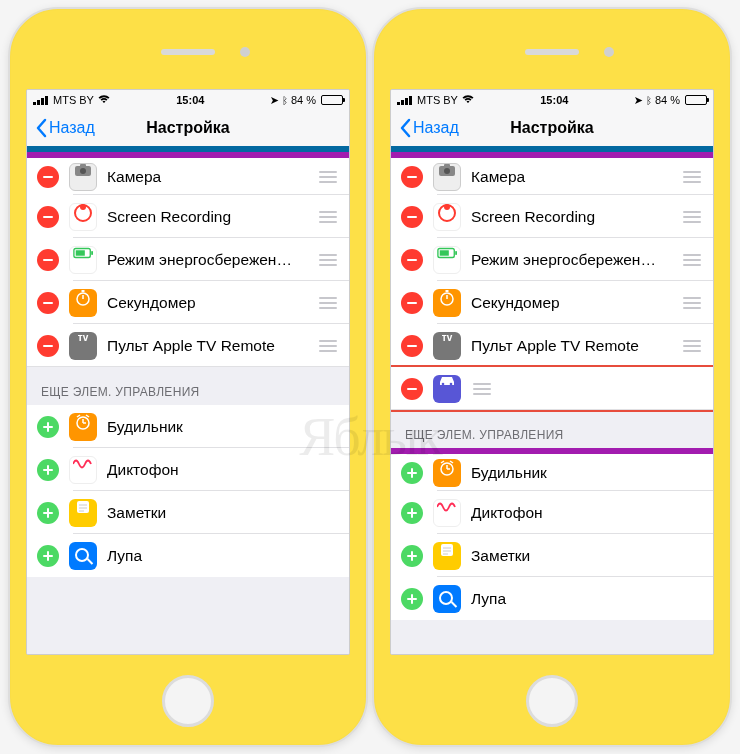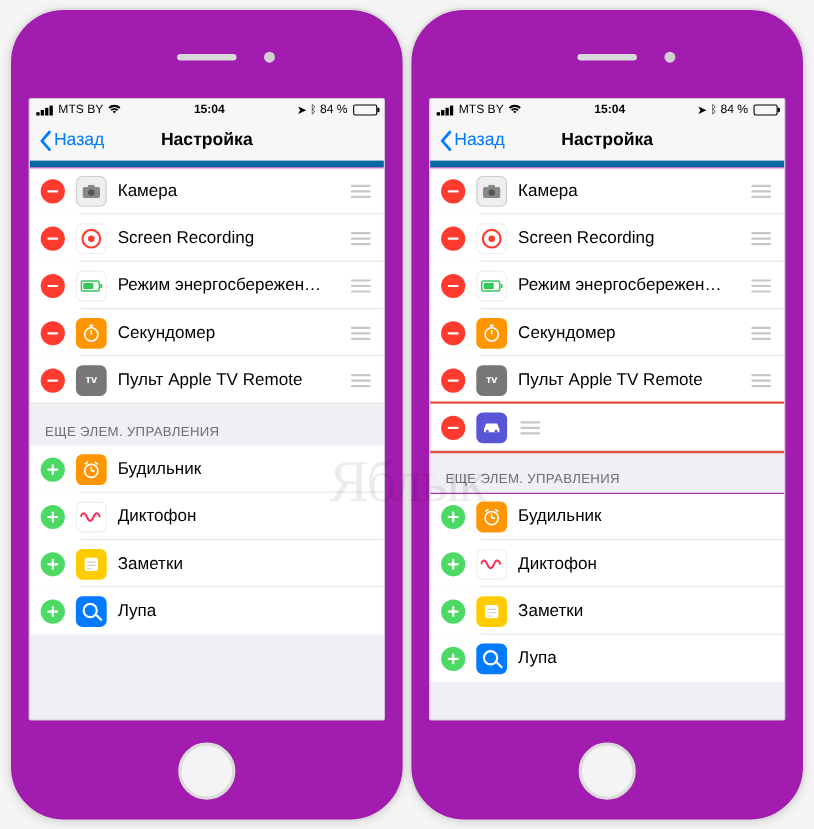--- a/index.html
+++ b/index.html
@@ -11,21 +11,21 @@
     display: flex;
     gap: 4px;
     justify-content: center;
     align-items: center;
     position: relative;
   }
 
   .phone-shell {
     width: 360px;
     height: 740px;
-    background: #a21caf;
+    background: #fde047;
     border-radius: 50px;
     border: 2px solid #ddd;
     box-shadow: 0 2px 8px rgba(0,0,0,0.1), inset 0 0 2px rgba(0,0,0,0.05);
     position: relative;
     padding: 80px 16px 90px 16px;
   }
 
   .speaker {
     position: absolute;
     top: 40px;
@@ -134,42 +134,42 @@
   }
   .row::after {
     content: "";
     position: absolute;
     left: 46px; right: 0; bottom: 0;
     height: 1px;
     background: #e0e0e3;
   }
   .row:last-child::after { display: none; }
 
-  .group-top { border-top: 1px solid #a21caf; }
+  .group-top { border-top: 6px solid #a21caf; }
   .group-bottom::after { left: 0; }
 
   .action-btn {
     width: 22px; height: 22px; border-radius: 50%;
     display: flex; align-items: center; justify-content: center;
     margin-right: 10px; flex-shrink: 0;
   }
   .action-remove { background: #ff3b30; }
   .action-remove::before {
     content: ""; width: 10px; height: 2px; background: #fff; border-radius: 1px;
   }
   .action-add { background: #4cd964; position: relative; }
   .action-add::before, .action-add::after {
     content: ""; position: absolute; background: #fff; border-radius: 1px;
   }
   .action-add::before { width: 10px; height: 2px; }
   .action-add::after { width: 2px; height: 10px; }
 
   .app-icon {
     width: 28px; height: 28px; border-radius: 6px; margin-right: 10px;
-    flex-shrink: 0; display: flex; align-items: center; justify-content: center;
+    flex-shrink: 0; display: flex; align-items: flex-start; justify-content: center;
     font-size: 15px;
   }
   .icon-camera { background: #eee; border: 1px solid #ccc; color: #555; }
   .icon-screen-rec { background: #fff; border: 1px solid #eee; position: relative; }
   .icon-screen-rec::before {
     content:""; width: 14px; height: 14px; border: 2px solid #ff3b30; border-radius: 50%;
   }
   .icon-screen-rec::after {
     content:""; position:absolute; width: 6px; height: 6px; background:#ff3b30; border-radius: 50%;
   }

